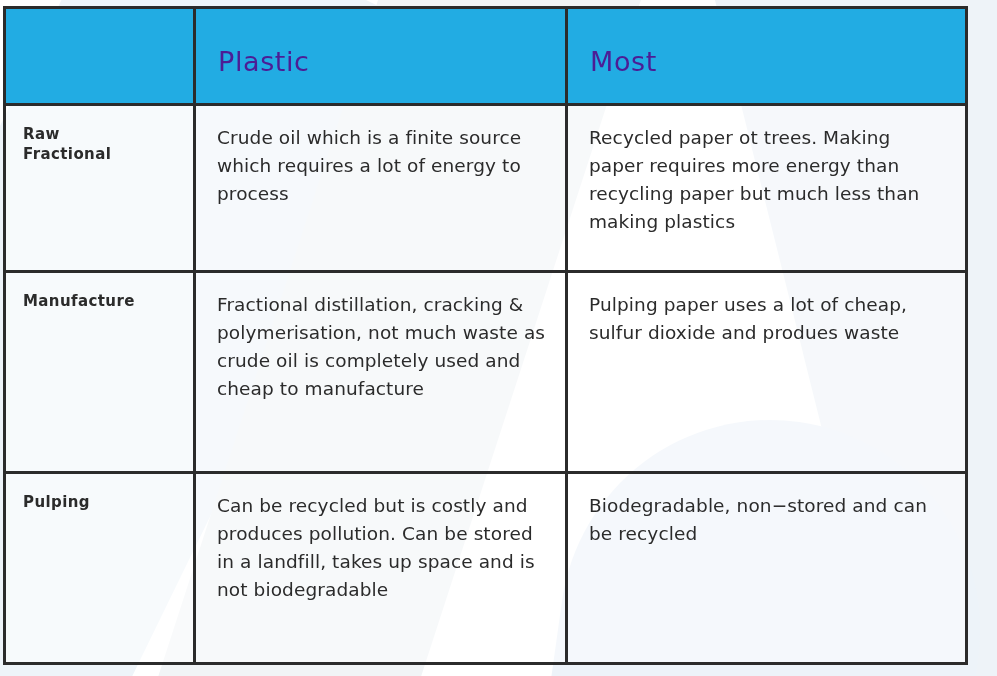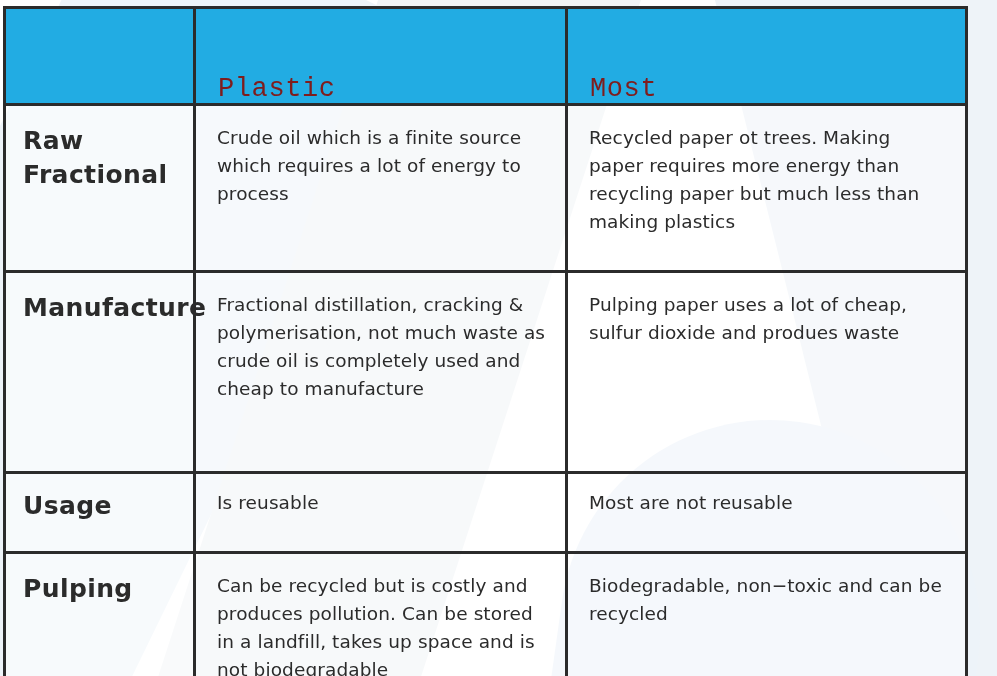--- a/index.html
+++ b/index.html
@@ -89,32 +89,32 @@
     height: 94px;
     padding: 0 0 0 22px;
     text-align: left;
     vertical-align: bottom;
   }
   tr.header-row th.blank-header {
     padding: 0;
   }
   .header-label {
     display: block;
-    color: #7f1d1d;
+    color: #4c1d95;
     font-size: 27px;
     font-weight: 500;
     letter-spacing: 0.6px;
+    padding-bottom: 28px;
     line-height: 1;
-    font-family: Liberation Mono, monospace;
   }
 
   
   td.row-label {
     padding: 18px 0 18px 17px;
-    font-size: 25px;
+    font-size: 15px;
     font-weight: bold;
     color: #2b2b2b;
     letter-spacing: 0.4px;
     line-height: 1.35;
     background: rgba(255,255,255,0.55);
   }
   td.cell-body {
     padding: 18px 16px 18px 21px;
     font-size: 18.5px;
     color: #2b2b2b;
@@ -194,39 +194,28 @@
           <span>Manufacture</span>
         </td>
         <td class="cell-body cell-plastic">
           <span class="cell-text">Fractional distillation, cracking &amp; polymerisation, not much waste as crude oil is completely used and cheap to manufacture</span>
         </td>
         <td class="cell-body cell-paper">
           <span class="cell-text">Pulping paper uses a lot of cheap, sulfur dioxide and produes waste</span>
         </td>
       </tr>
 
-      <tr class="row-usage">
-        <td class="row-label">
-          <span>Usage</span>
-        </td>
-        <td class="cell-body cell-plastic">
-          <span class="cell-text">Is reusable</span>
-        </td>
-        <td class="cell-body cell-paper">
-          <span class="cell-text">Most are not reusable</span>
-        </td>
-      </tr>
 
       <tr class="row-disposal">
         <td class="row-label">
           <span>Pulping</span>
         </td>
         <td class="cell-body cell-plastic">
           <span class="cell-text">Can be recycled but is costly and produces pollution. Can be stored in a landfill, takes up space and is not biodegradable</span>
         </td>
         <td class="cell-body cell-paper">
-          <span class="cell-text">Biodegradable, non−toxic and can be recycled</span>
+          <span class="cell-text">Biodegradable, non−stored and can be recycled</span>
         </td>
       </tr>
 
     </tbody>
   </table>
 </div>
 
 </body></html>

